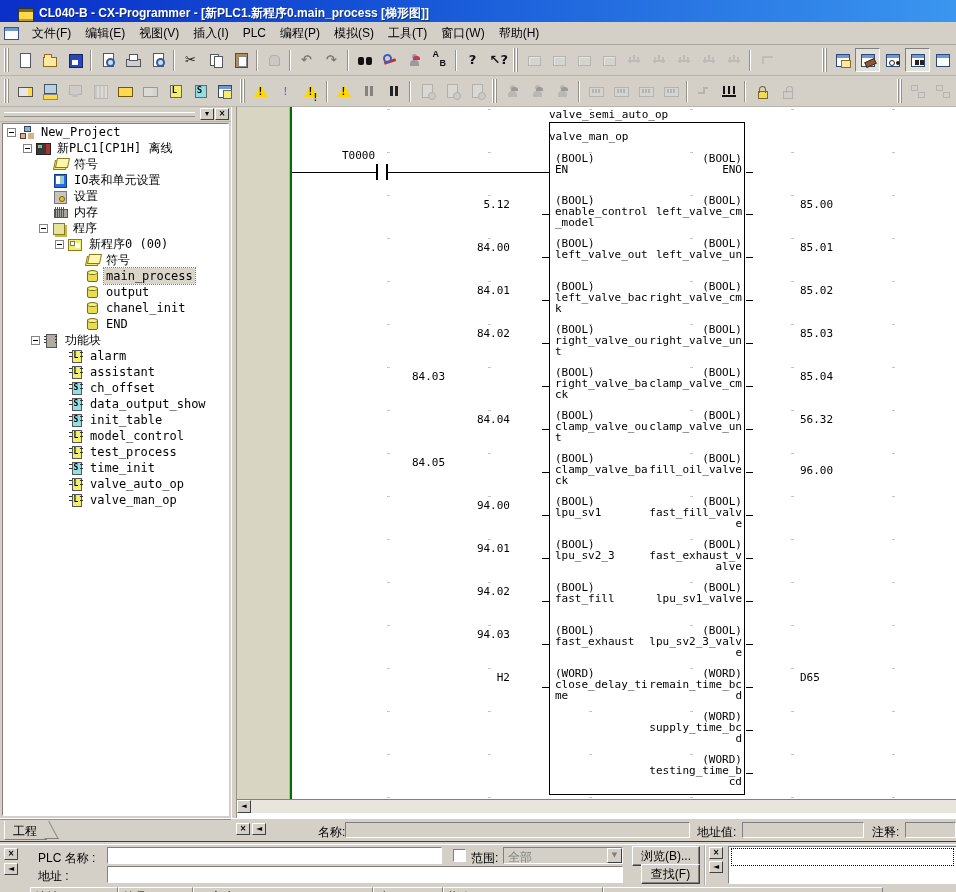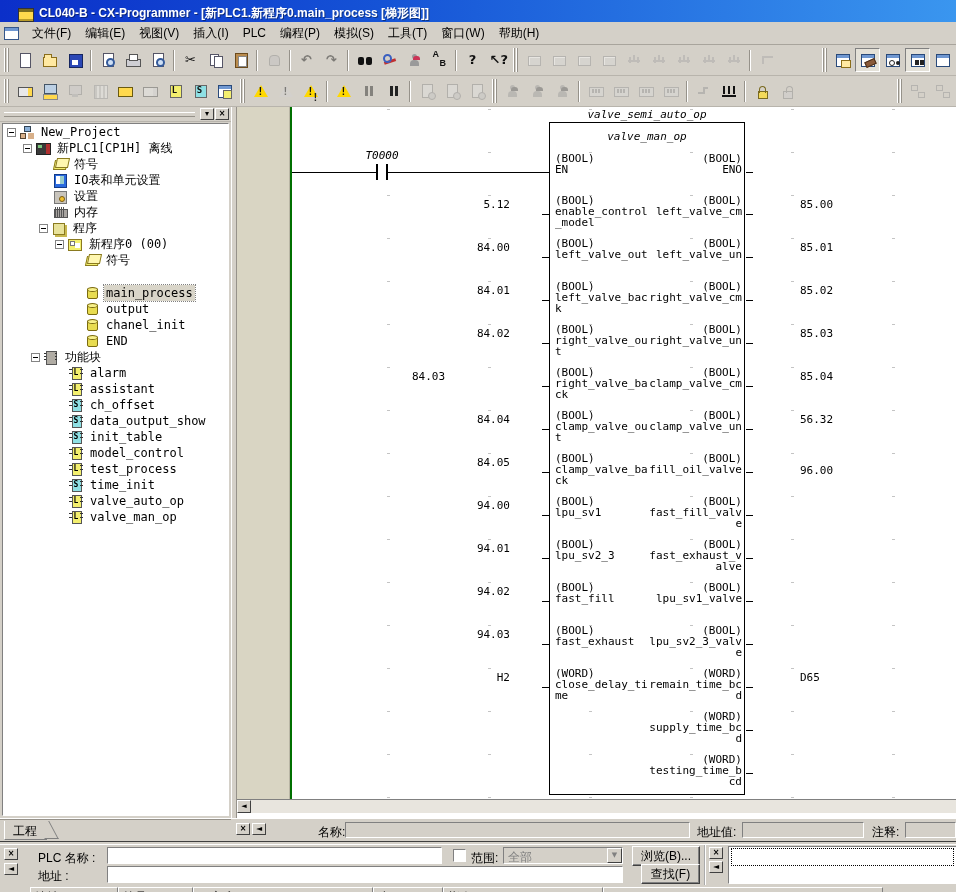--- a/index.html
+++ b/index.html
@@ -153,21 +153,21 @@
   
   .ladder{position:absolute;left:237px;top:0;width:719px;height:711px;background:#fff;}
   .rung-margin{position:absolute;left:0;top:0;width:53px;height:692px;background:#d9d5c3;border-right:1px solid #b8b4a4;}
   .busbar{position:absolute;left:53px;top:0;width:2px;height:692px;background:#007000;}
   .canvas{position:absolute;left:55px;top:0;width:664px;height:692px;background:#fff;
      background-image:radial-gradient(#c4c4c4 1px,transparent 1.4px);background-size:101px 43px;background-position:46px 24px;
      font-family:"DejaVu Sans Mono","Liberation Mono",monospace;font-size:11px;line-height:11px;}
   .wire{position:absolute;height:1px;background:#000;}
   .cbar{position:absolute;width:2px;height:16px;background:#000;}
   .fb-block{position:absolute;border:1px solid #000;background:transparent;}
-  .fb-title{position:absolute;text-align:center;font-style:italic;}
+  .fb-title{position:absolute;}
   .pin{position:absolute;width:7px;height:1px;background:#000;}
   .addr{position:absolute;}
   .ptext{position:absolute;word-break:break-all;}
   .hscroll{position:absolute;left:0;top:692px;width:719px;height:14px;background:#d4d0c8;
      border-top:1px solid #808080;display:flex;}
   .scrbtn{width:14px;height:13px;background:#d4d0c8;border:1px solid;border-color:#fff #404040 #404040 #fff;
      font:7px/11px "DejaVu Sans",sans-serif;text-align:center;padding:0;color:#000;}
   .scrtrack{flex:1;background:#e8e5de;}
 
   
@@ -488,21 +488,21 @@
           <div class="trow" style="padding-left: 52px;">
             <span class="expbox"></span>
             <span class="ti ti-program"></span>
             <span class="tlabel">新程序0  (00)</span>
           </div>
           <div class="trow" style="padding-left: 68px;">
             <span style="width: 13px; flex: 0 0 auto;"></span>
             <span class="ti ti-symbols"></span>
             <span class="tlabel">符号</span>
           </div>
-          <div class="trow sel" style="padding-left: 68px; margin-top: 17px;">
+          <div class="trow sel" style="padding-left: 68px;">
             <span style="width: 13px; flex: 0 0 auto;"></span>
             <span class="ti ti-section"></span>
             <span class="tlabel">main_process</span>
           </div>
           <div class="trow" style="padding-left: 68px;">
             <span style="width: 13px; flex: 0 0 auto;"></span>
             <span class="ti ti-section"></span>
             <span class="tlabel">output</span>
           </div>
           <div class="trow" style="padding-left: 68px;">
@@ -681,21 +681,21 @@
             <div>(BOOL)</div>
             <div>clamp_valve_out</div>
           </div>
           <div class="pin" style="left: 250px; top: 322px;"></div>
           <div class="ptext" style="left: 356px; top: 303px; width: 94px; text-align: right;">
             <div>(BOOL)</div>
             <div>clamp_valve_un</div>
           </div>
           <div class="pin" style="left: 454px; top: 322px;"></div>
           <div class="addr" style="left: 508px; top: 307px; width: 60px;">56.32</div>
-          <div class="addr" style="left: 120px; top: 350px; width: 98px; text-align: right;">84.05</div>
+          <div class="addr" style="left: 120px; top: 350px; width: 98px; ">84.05</div>
           <div class="ptext" style="left: 263px; top: 346px; width: 94px;">
             <div>(BOOL)</div>
             <div>clamp_valve_back</div>
           </div>
           <div class="pin" style="left: 250px; top: 365px;"></div>
           <div class="ptext" style="left: 356px; top: 346px; width: 94px; text-align: right;">
             <div>(BOOL)</div>
             <div>fill_oil_valve</div>
           </div>
           <div class="pin" style="left: 454px; top: 365px;"></div>

